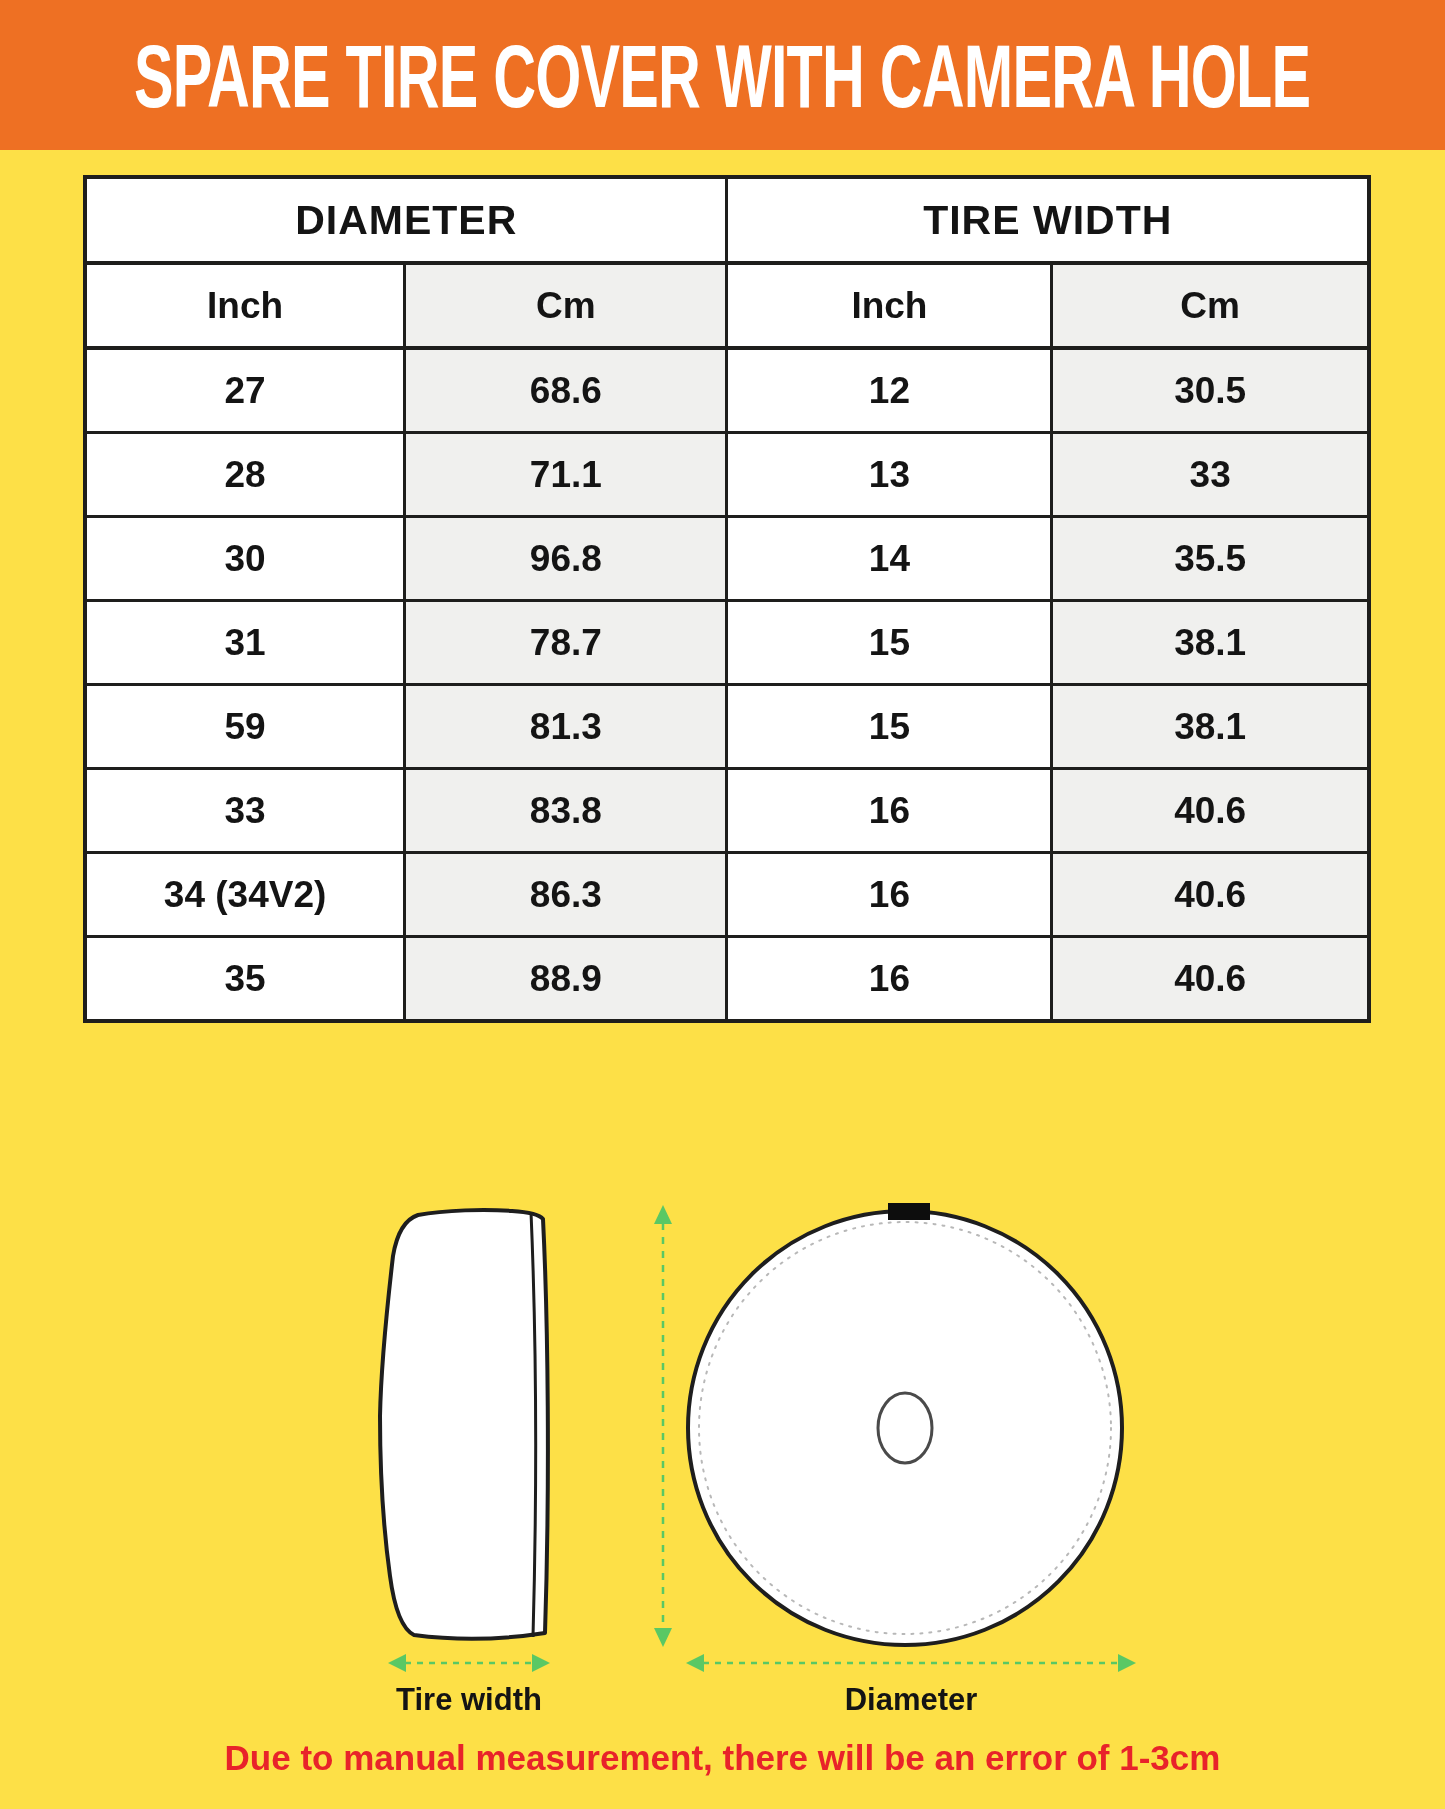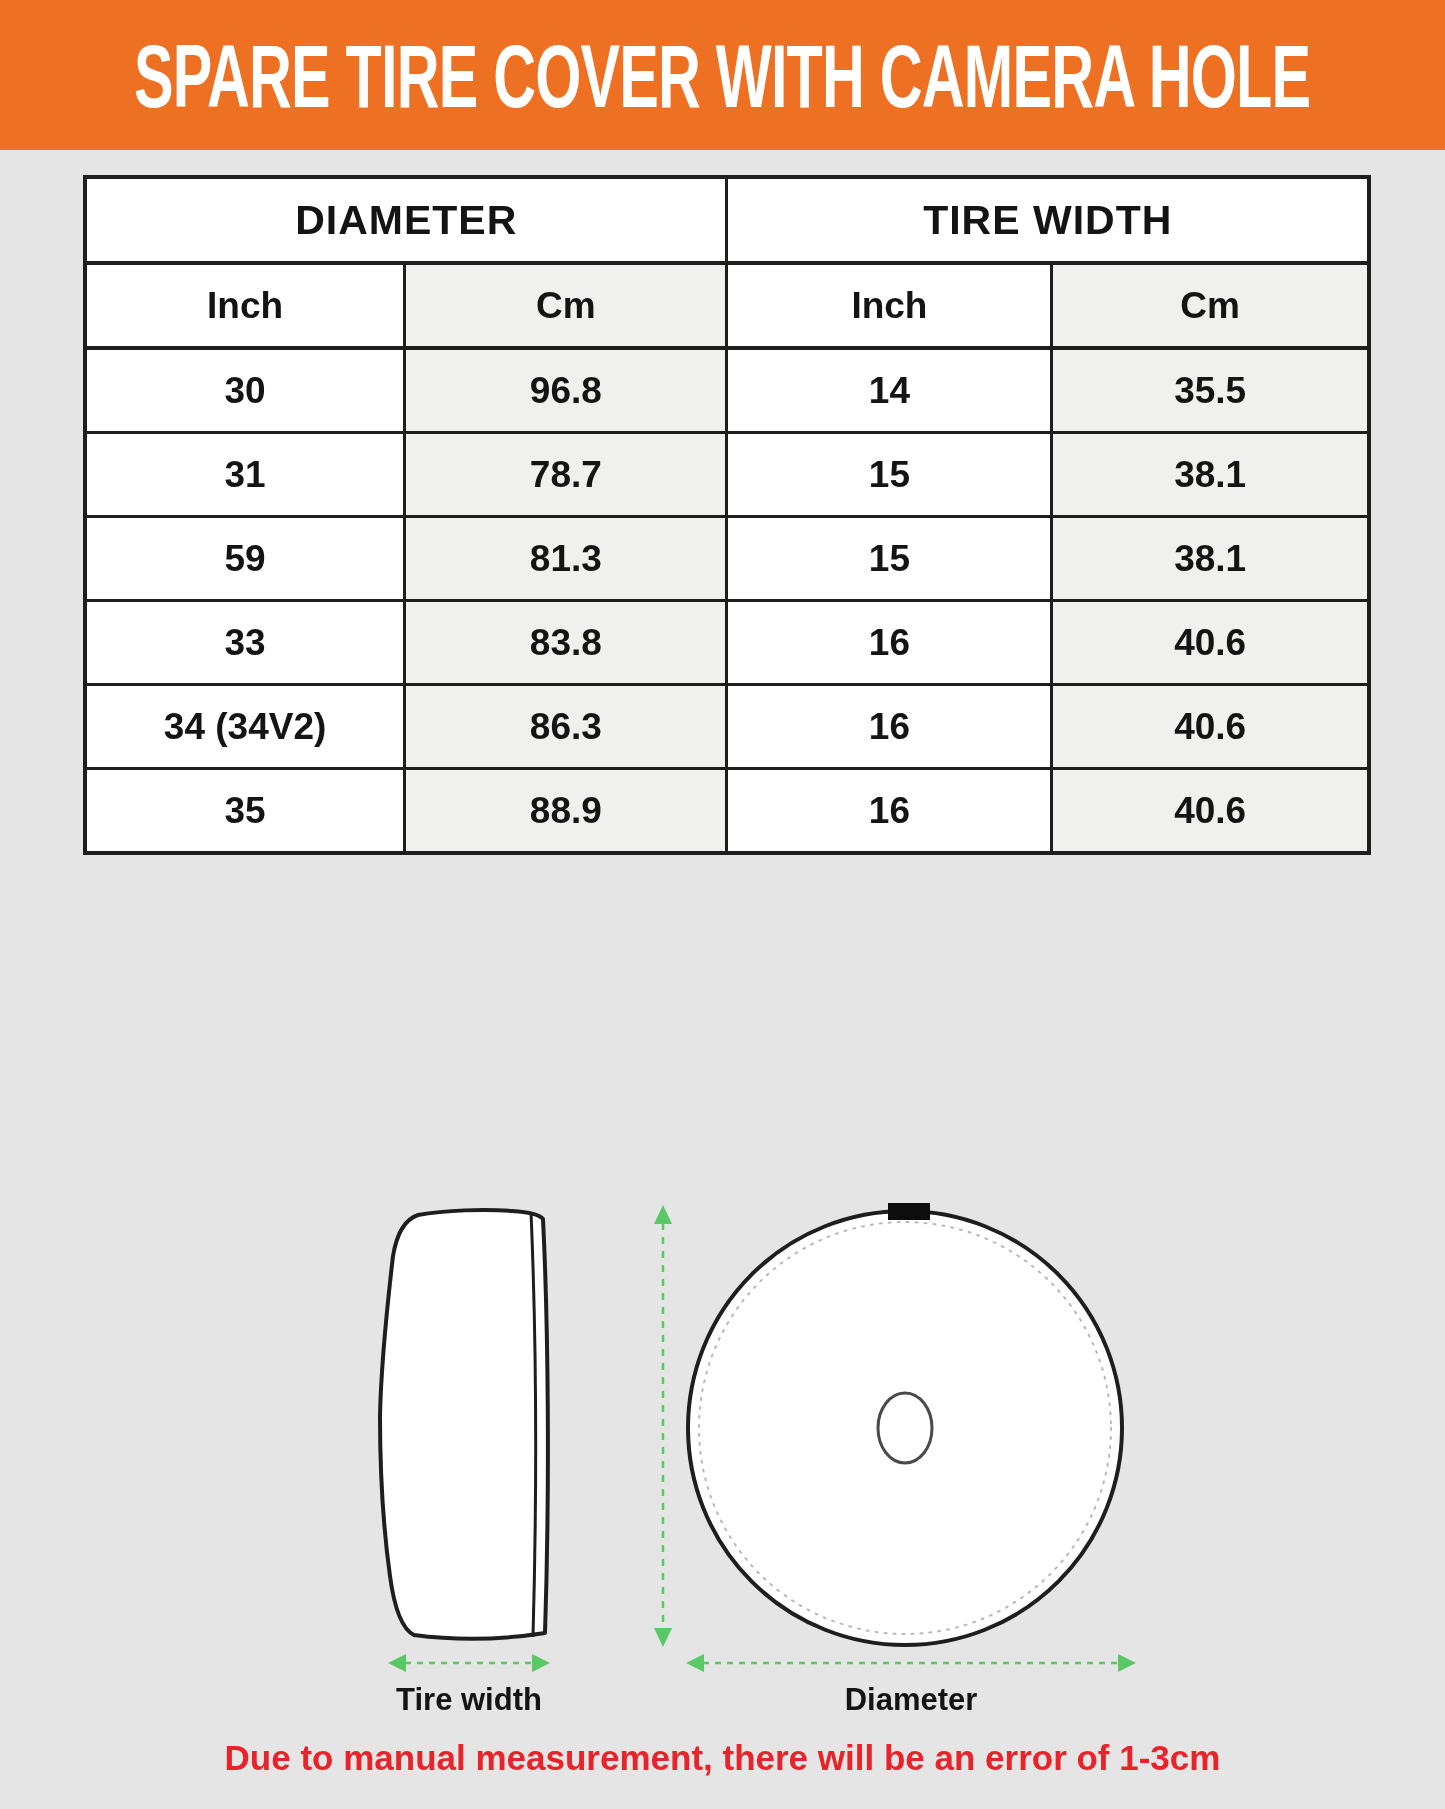--- a/index.html
+++ b/index.html
@@ -1,20 +1,20 @@
 <!DOCTYPE html>
 <html><head>
 <meta charset="utf-8">
 <style>
   html,body{margin:0;padding:0;}
   body{background:#ffffff;font-family:"Liberation Sans", sans-serif;}
   .page{
     position:relative;
     width:1445px;height:1809px;
-    background:#e5e5e5;
+    background:#fde047;
     overflow:hidden;
   }
   
   .banner{
     position:absolute;left:0;top:0;width:1445px;height:150px;
     background:#ee7023;
     display:flex;align-items:center;justify-content:center;
   }
   .banner-title{
     display:inline-block;
@@ -95,20 +95,32 @@
         </tr>
         <tr class="sub-row">
           <th class="col-white">Inch</th>
           <th class="col-gray">Cm</th>
           <th class="col-white">Inch</th>
           <th class="col-gray">Cm</th>
         </tr>
       </thead>
       <tbody>
         <tr>
+          <td class="col-white">27</td>
+          <td class="col-gray">68.6</td>
+          <td class="col-white">12</td>
+          <td class="col-gray">30.5</td>
+        </tr>
+        <tr>
+          <td class="col-white">28</td>
+          <td class="col-gray">71.1</td>
+          <td class="col-white">13</td>
+          <td class="col-gray">33</td>
+        </tr>
+        <tr>
           <td class="col-white">30</td>
           <td class="col-gray">96.8</td>
           <td class="col-white">14</td>
           <td class="col-gray">35.5</td>
         </tr>
         <tr>
           <td class="col-white">31</td>
           <td class="col-gray">78.7</td>
           <td class="col-white">15</td>
           <td class="col-gray">38.1</td>

